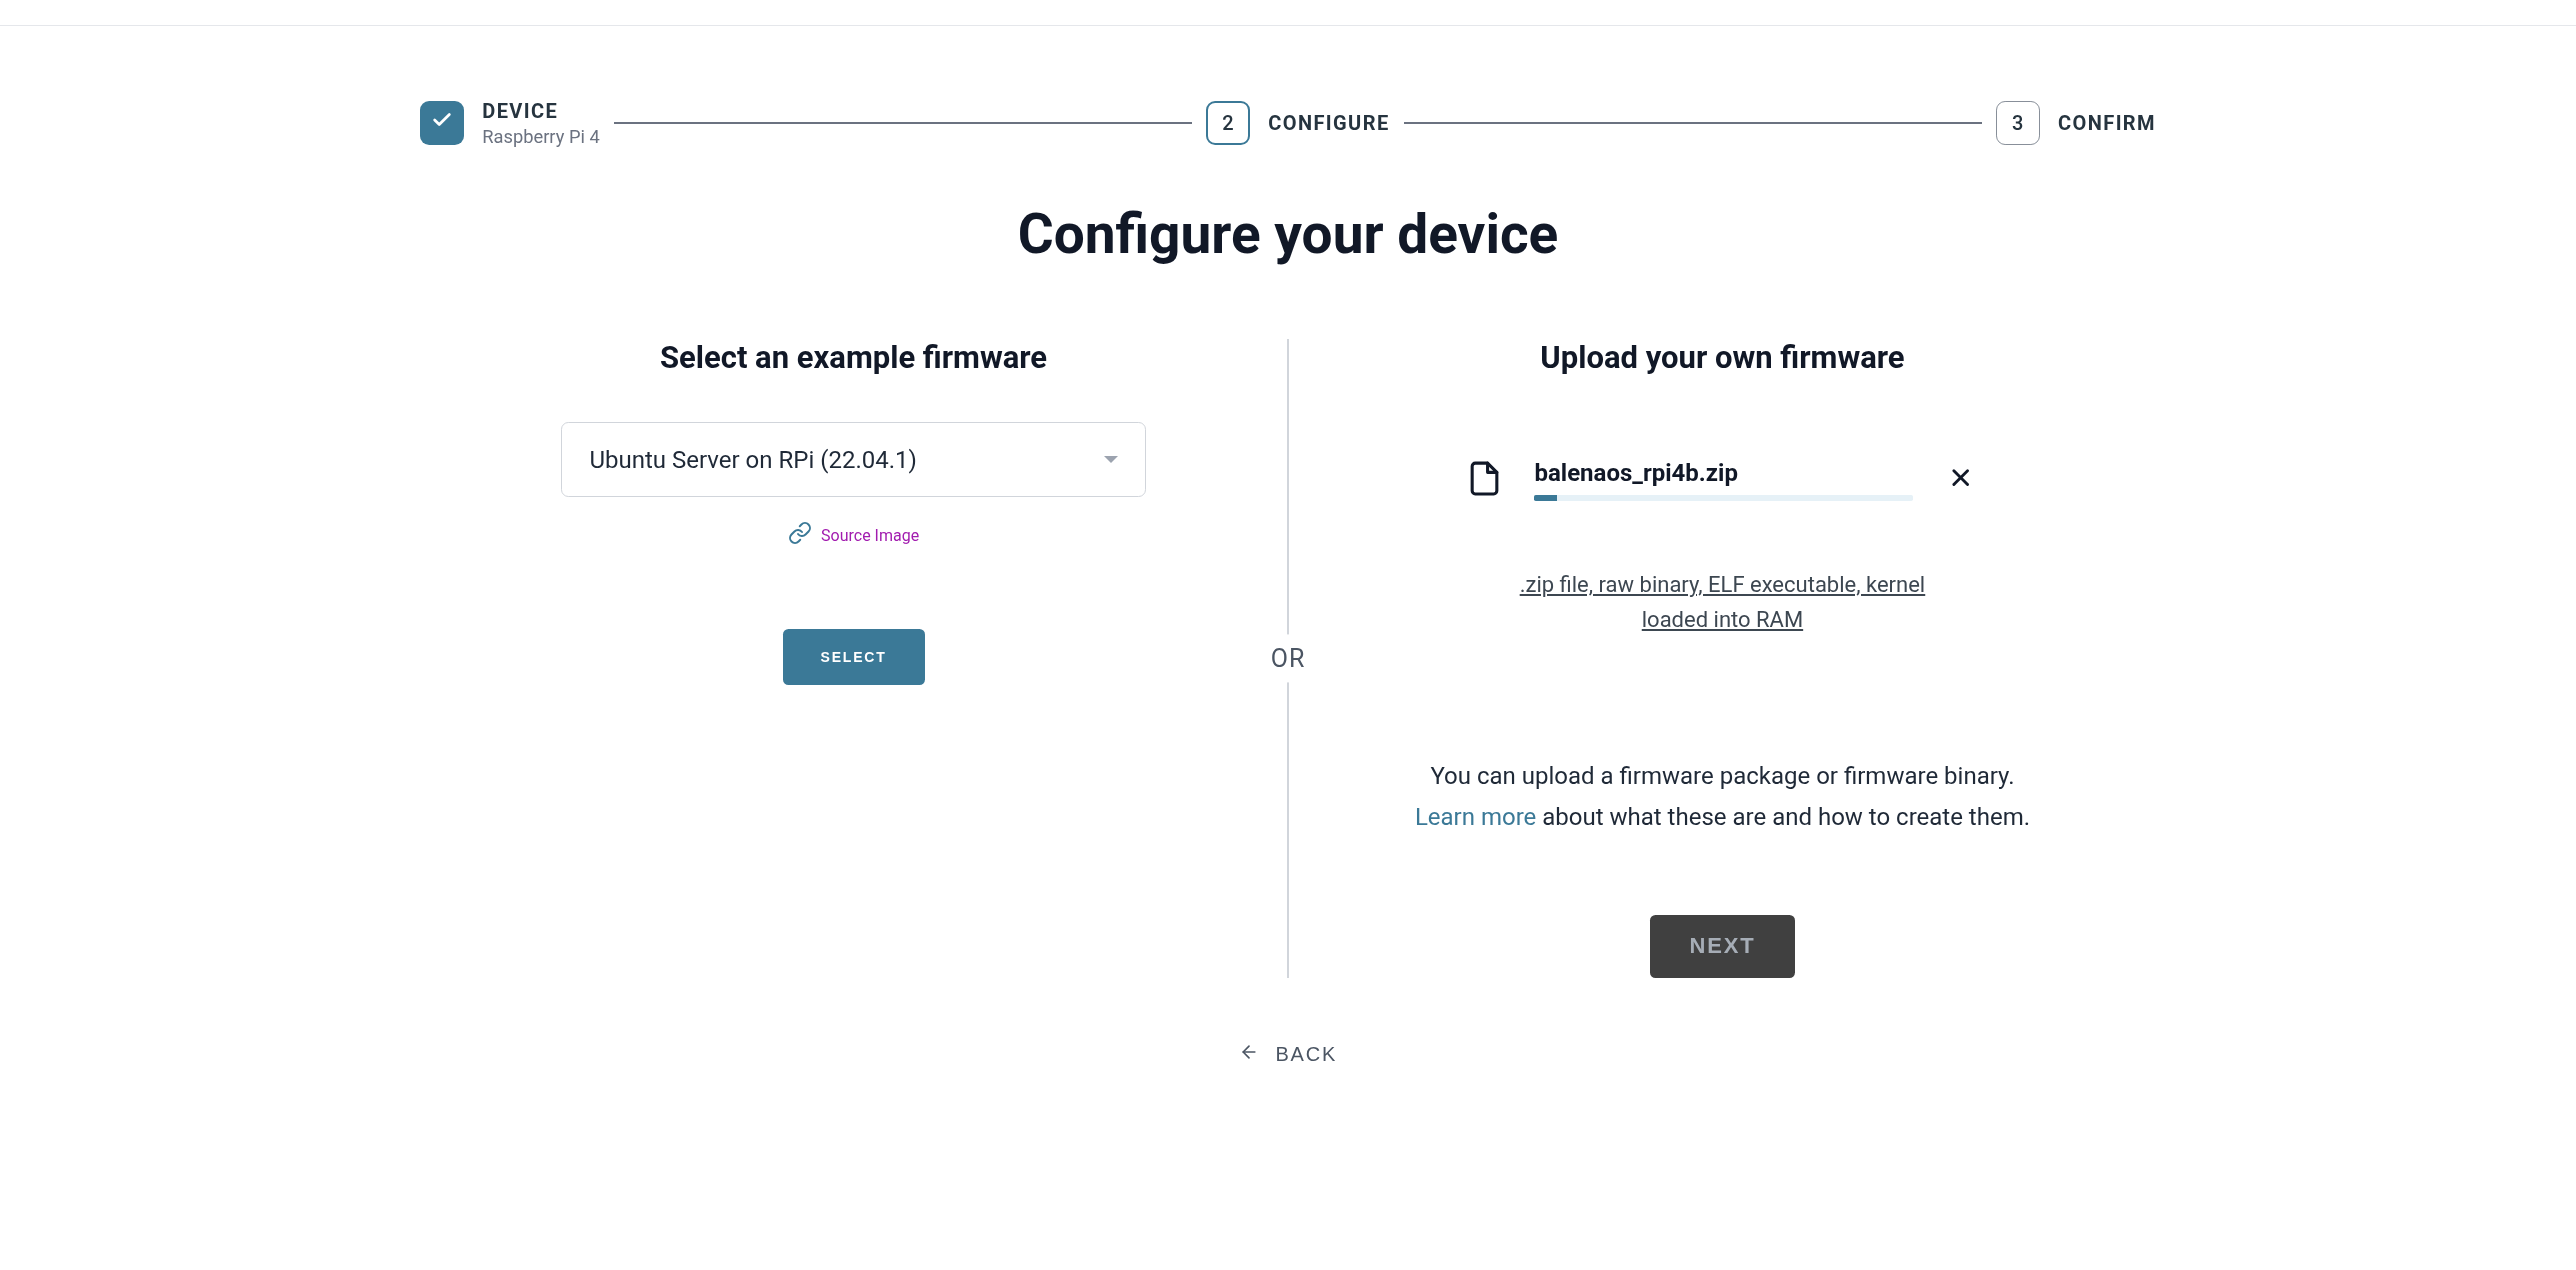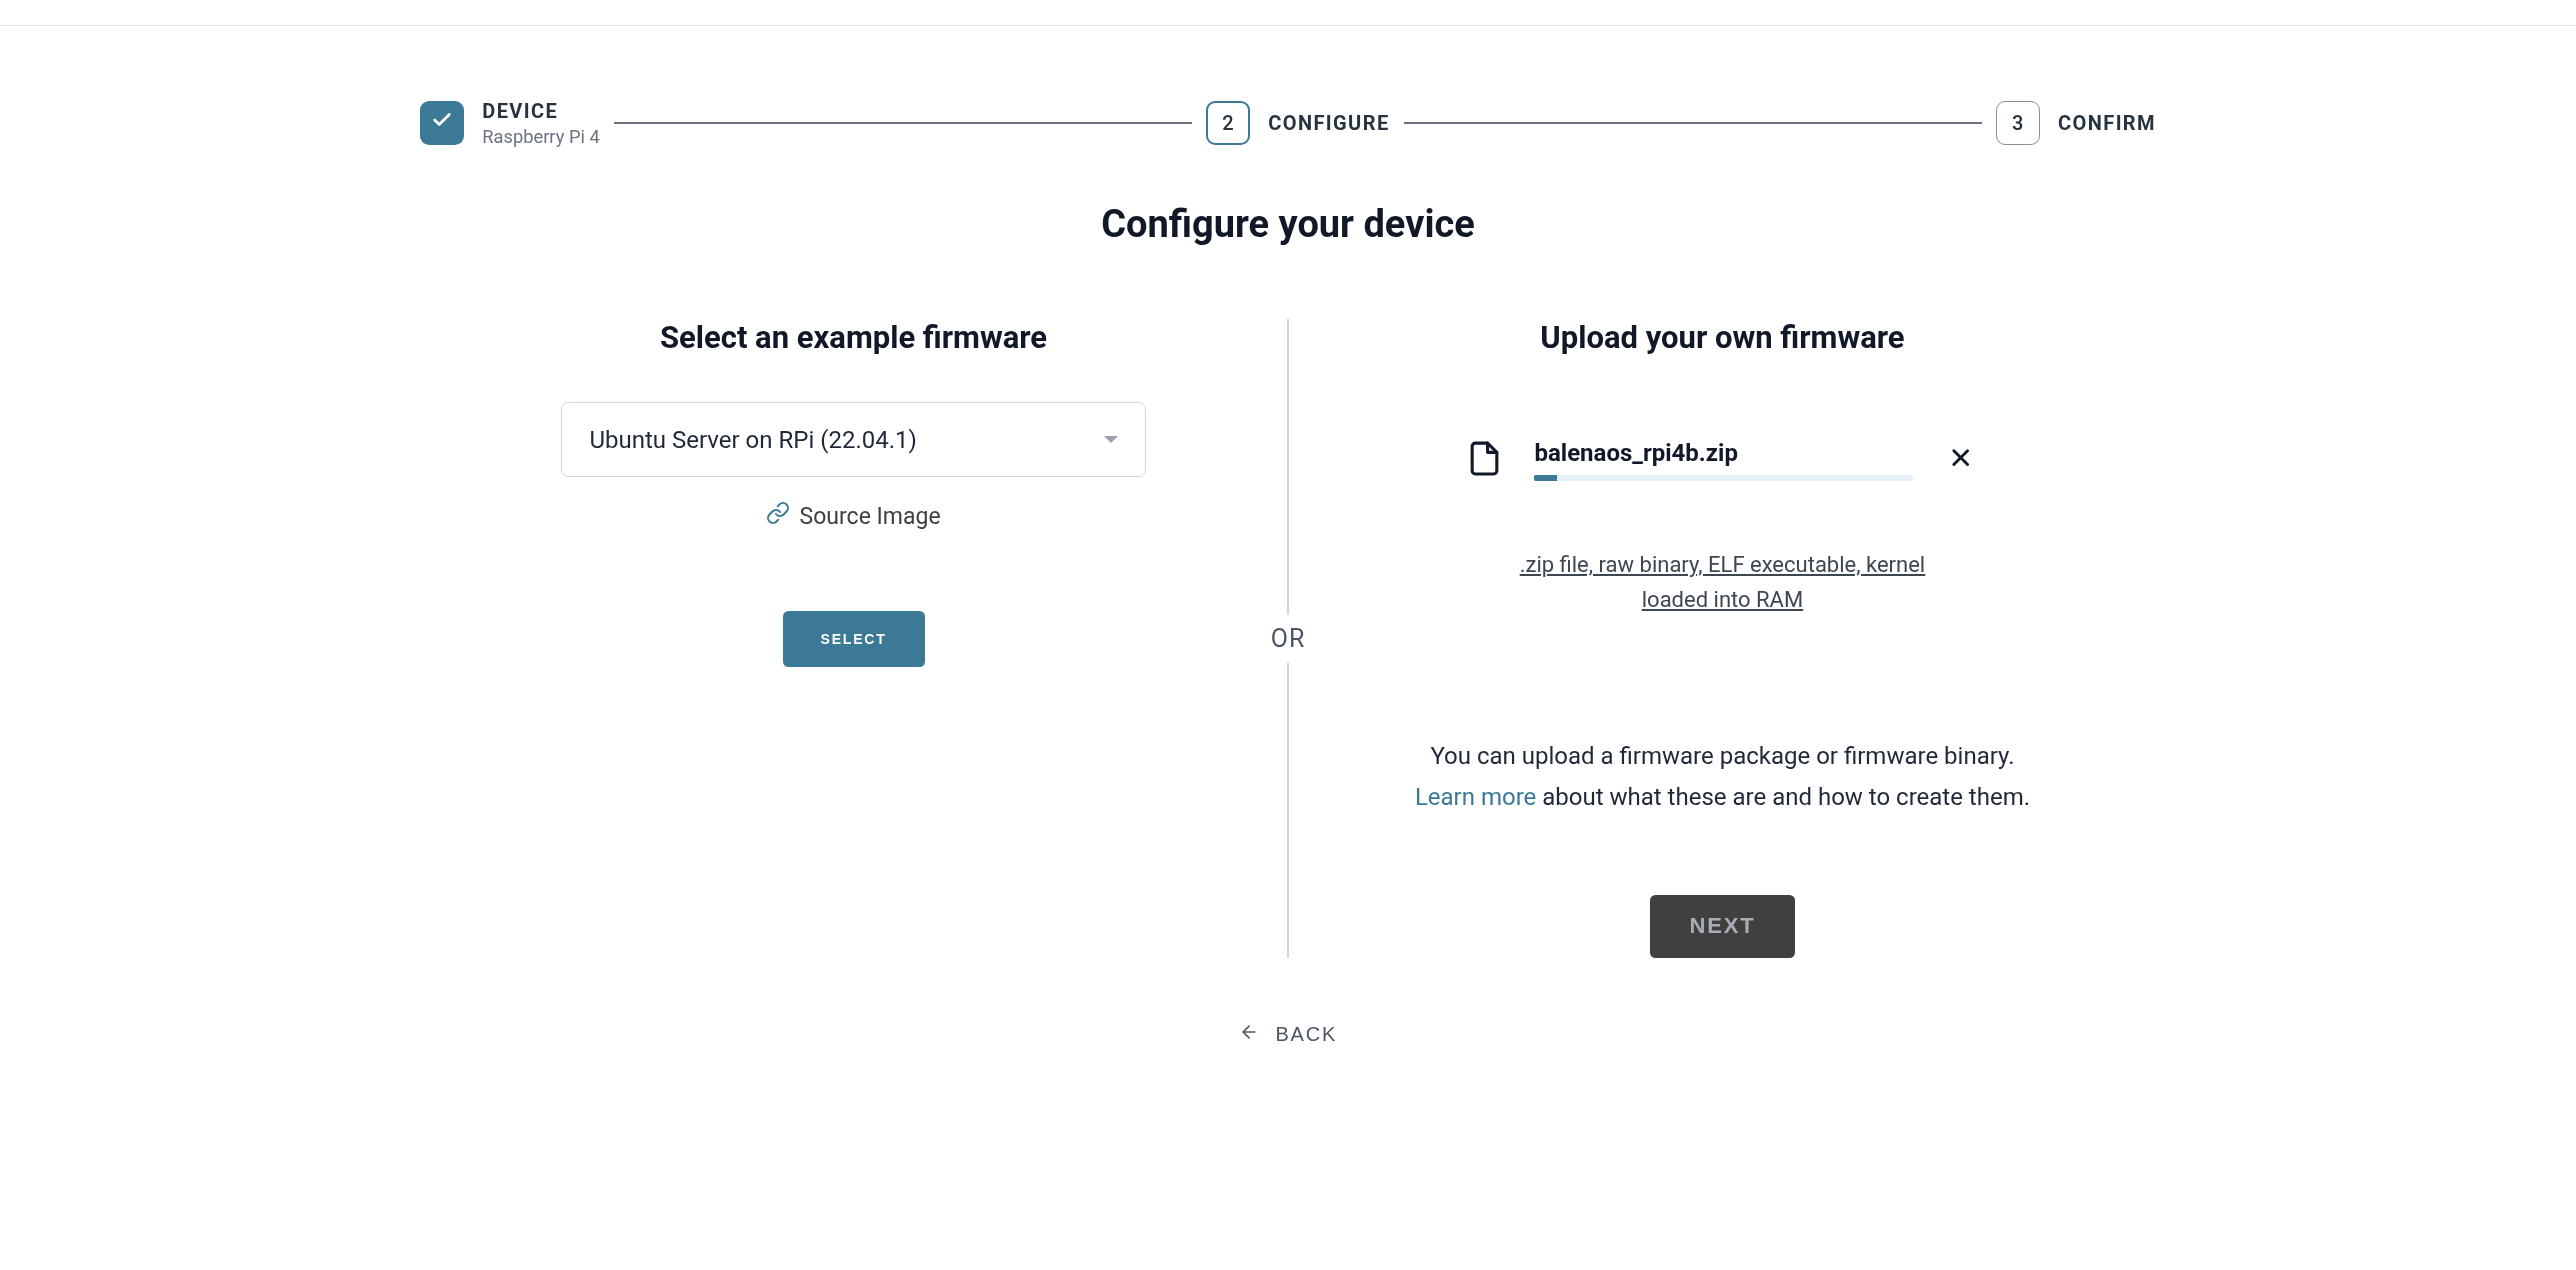--- a/index.html
+++ b/index.html
@@ -70,21 +70,21 @@
     margin-top: 3.7px;
   }
   .stepper-line {
     flex: 1;
     height: 1.8px;
     background: #6b7280;
   }
   
   .page-title {
     text-align: center;
-    font-size: 38px;
+    font-size: 55px;
     font-weight: 700;
     color: #111827;
     margin-bottom: 73px;
   }
   
   .columns {
     display: flex;
     align-items: stretch;
     justify-content: center;
     position: relative;
@@ -148,22 +148,22 @@
     width: 0; height: 0;
     border-left: 7.3px solid transparent;
     border-right: 7.3px solid transparent;
     border-top: 7.3px solid #9ca3af;
   }
   .source-link {
     display: flex;
     align-items: center;
     justify-content: space-between;
     gap: 9.1px;
-    color: #404040;
-    font-size: 23px;
+    color: #a21caf;
+    font-size: 16px;
     cursor: pointer;
   }
   .select-btn {
     margin-top: 80px;
     background: #3b7997;
     color: #fff;
     border: none;
     border-radius: 5.5px;
     padding: 20px 38px;
     font-size: 14px;

